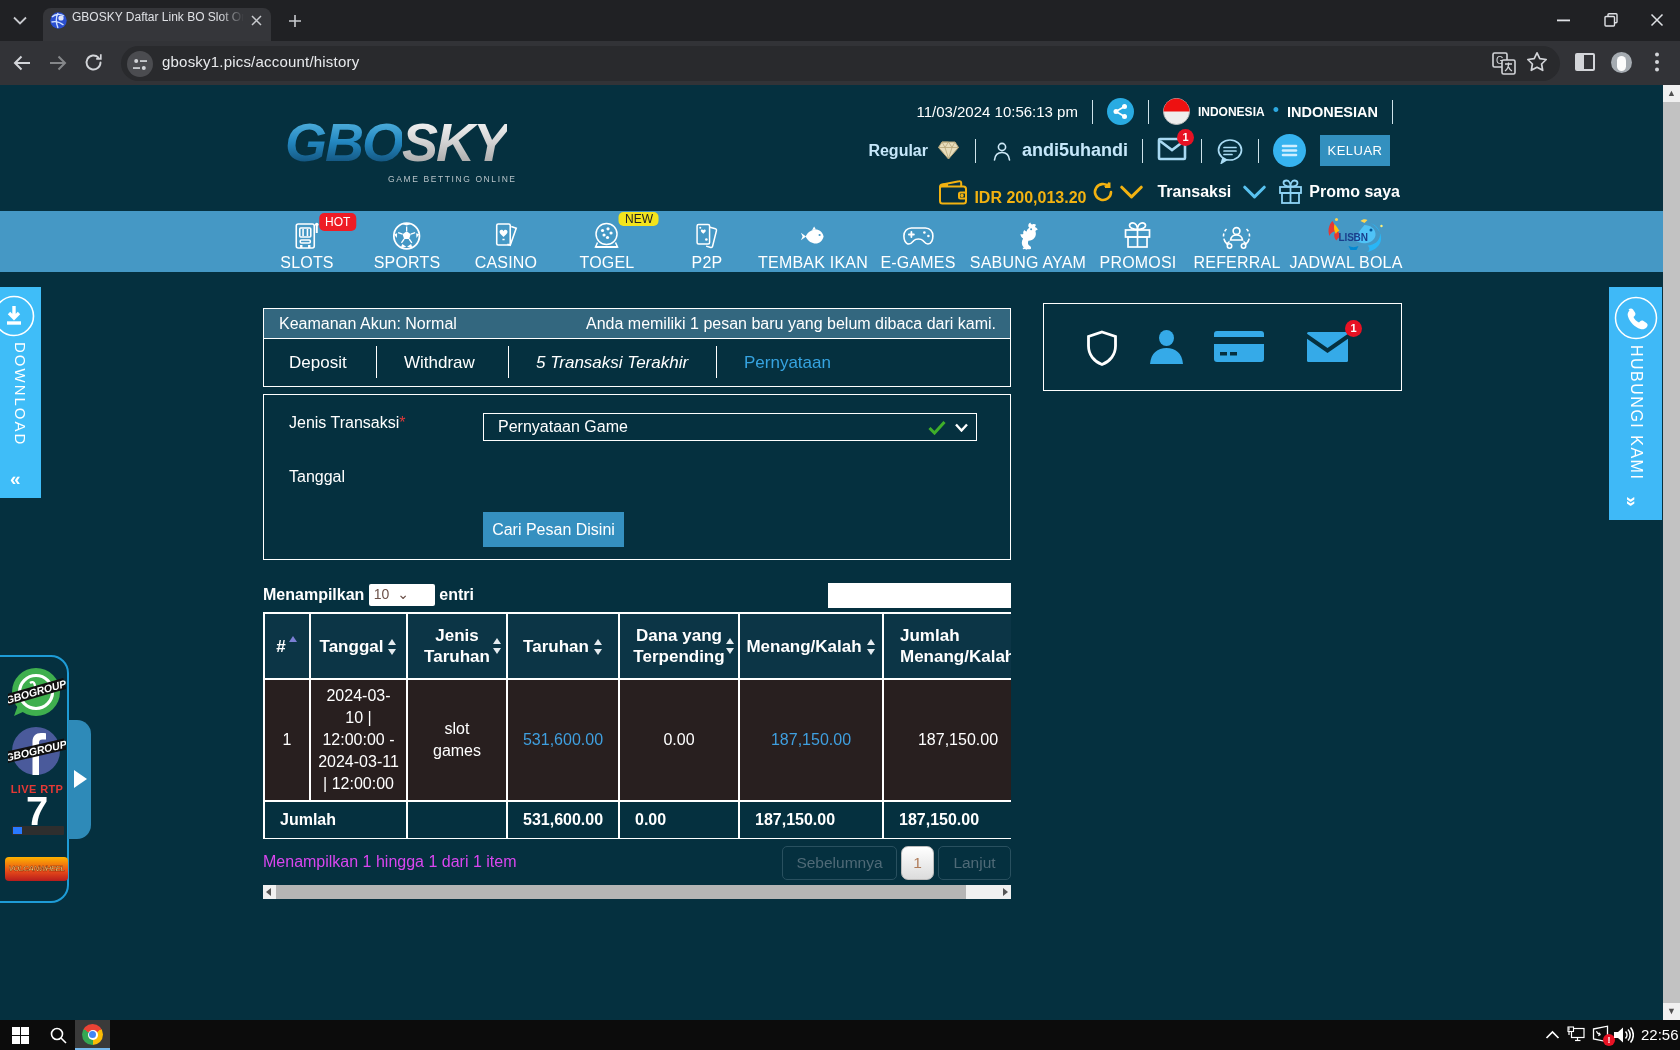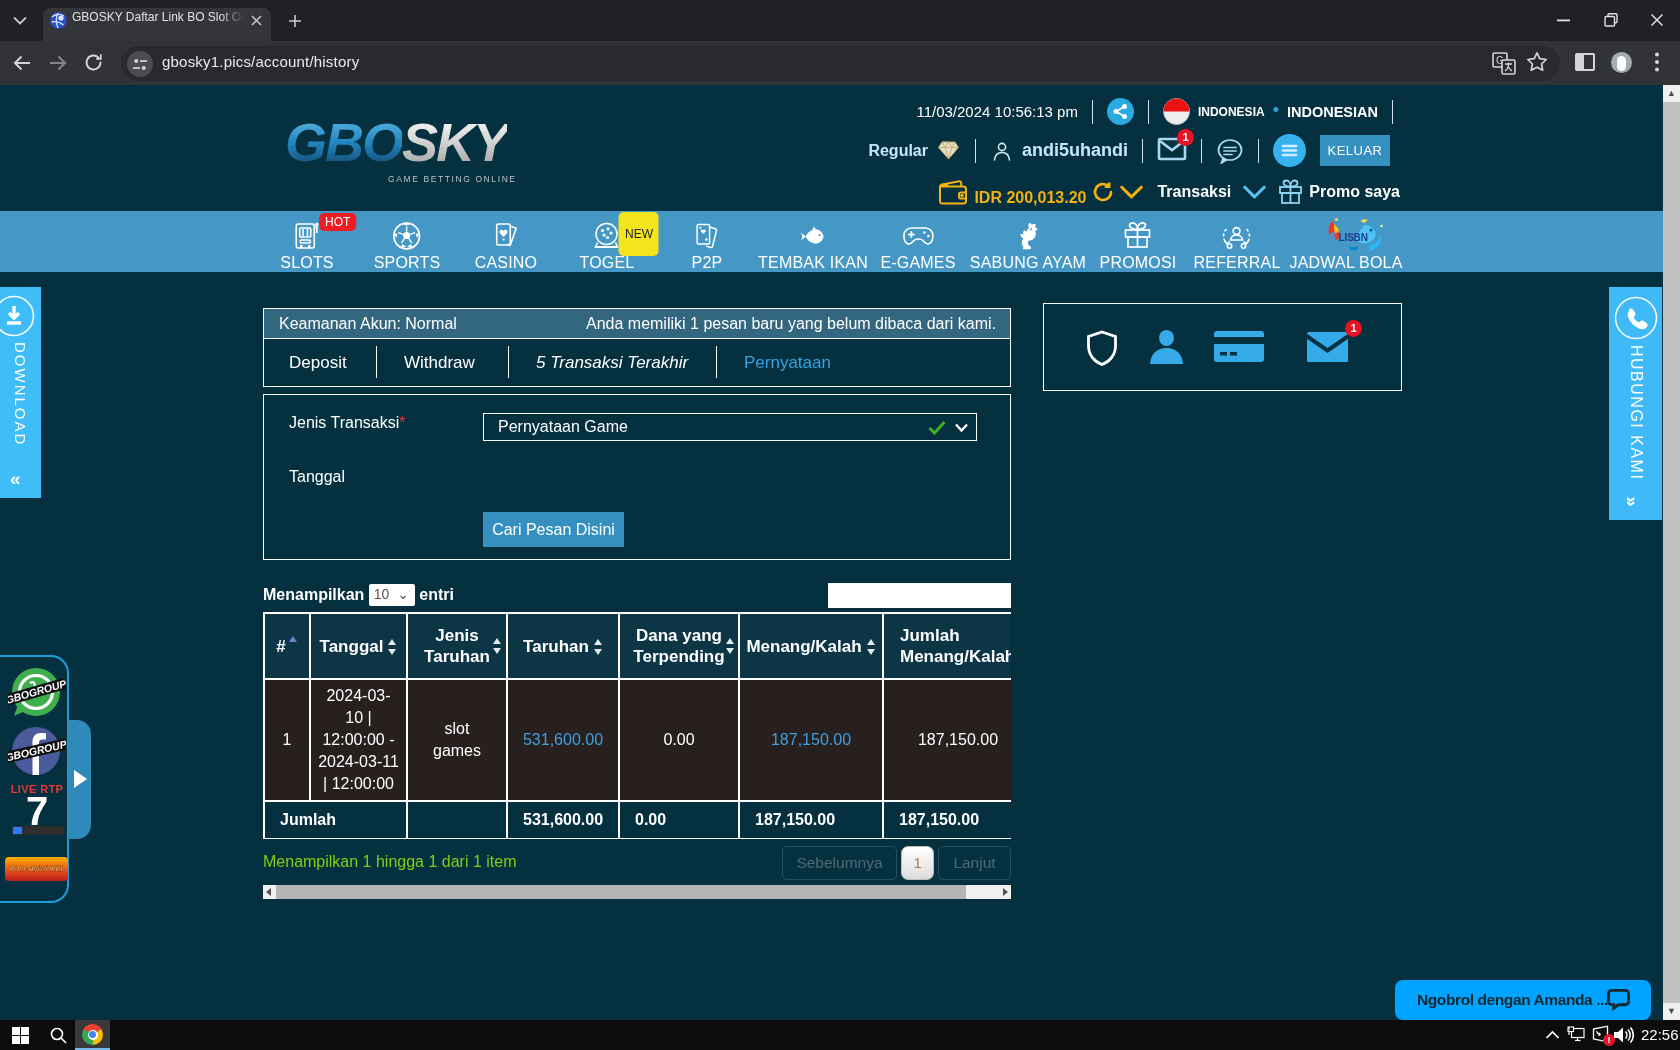--- a/index.html
+++ b/index.html
@@ -32,46 +32,46 @@
 #logo { position:absolute; left:285px; top:26px; width:220px; }
 #logo-gbo { font-size:54px; font-weight:bold; font-style:italic; letter-spacing:-2px; background:linear-gradient(180deg,#63c1ea 0%,#2387c0 50%,#0d3f63 100%); -webkit-background-clip:text; background-clip:text; color:transparent; }
 #logo-sky { font-size:54px; font-weight:bold; font-style:italic; letter-spacing:-2px; background:linear-gradient(180deg,#ffffff 0%,#d8d8d8 45%,#9a9a9a 100%); -webkit-background-clip:text; background-clip:text; color:transparent; }
 #logo-sub { font-size:8.5px; letter-spacing:1.6px; color:#b9c4c9; margin-top:1px; margin-left:103px; white-space:nowrap; }
 
 #mainnav { position:absolute; left:0; top:126px; width:1663px; height:61px; background:#4598c5; }
 .nav-item { position:absolute; top:8px; text-align:center; color:#fff; transform:translateX(-50%); }
 .nav-item .ico { height:33px; display:flex; align-items:center; justify-content:center; }
 .nav-item .lbl { font-size:16px; margin-top:2px; letter-spacing:.2px; white-space:nowrap; }
 .badge-hot { position:absolute; background:#ee1c25; color:#fff; font-size:12px; border-radius:5px; padding:2px 6px; }
-.badge-new { position:absolute; background:#f3e41d; color:#222; font-size:12px; border-radius:5px; padding:15px 6px; }
+.badge-new { position:absolute; background:#f3e41d; color:#222; font-size:12px; border-radius:5px; padding:0 6px; }
 #secbar { position:absolute; left:263px; top:223px; width:748px; height:31px; background:#33677f; border:1px solid #fff; color:#fff; font-size:16px; line-height:29px; }
 #tabsbox { position:absolute; left:263px; top:254px; width:748px; height:48px; border:1px solid #fff; border-top:none; color:#fff; font-size:17px; }
 .acct-tab { position:absolute; top:14px; }
 .tab-sep { position:absolute; top:7px; width:1px; height:32px; background:#fff; }
 #formbox { position:absolute; left:263px; top:309px; width:748px; height:166px; border:1px solid #fff; color:#fff; }
 .fld { position:absolute; left:219px; width:494px; height:28px; border:1px solid #fff; color:#fff; font-size:16px; line-height:26px; padding-left:14px; }
 #btn-cari { position:absolute; left:219px; top:117px; width:141px; height:35px; background:#3590c0; color:#fff; font-size:16px; text-align:center; line-height:35px; }
 
 
 #lenrow { position:absolute; left:263px; top:500px; color:#fff; font-size:16px; font-weight:bold; }
-#lensel { display:inline-block; width:46px; height:22px; background:#fff; color:#6b5048; font-weight:normal; font-size:14px; border-radius:2px; padding:2px 5px; position:relative; top:-1px; }
+#lensel { display:inline-block; width:66px; height:22px; background:#fff; color:#6b5048; font-weight:normal; font-size:14px; border-radius:2px; padding:2px 5px; position:relative; top:-1px; }
 #searchbox { position:absolute; left:828px; top:498px; width:183px; height:25px; background:#fff; }
 #dtwrap { position:absolute; left:263px; top:527px; width:748px; height:227px; overflow:hidden; }
 table#dt { width:769px; border-collapse:collapse; color:#fff; table-layout:fixed; }
 #dt th, #dt td { border:2px solid #fff; font-size:16px; text-align:center; }
 #dt thead th { background:#0c3546; font-weight:bold; font-size:17px; padding:11px 2px; line-height:21px; position:relative; }
 #dt tbody td { background:#281f1f; padding:5px 2px; line-height:22px; }
 #dt tfoot td { background:#05303f; font-weight:bold; padding:9px 2px 9px 15px; text-align:left; }
 .bluetxt { color:#3f9fdf; }
 .sp { display:inline-block; width:9px; height:16px; position:relative; vertical-align:middle; margin-left:5px; }
 .sp:before { content:""; position:absolute; left:0; top:0; border-left:4.5px solid transparent; border-right:4.5px solid transparent; border-bottom:6px solid #e4ebef; }
 .sp:after { content:""; position:absolute; left:0; bottom:0; border-left:4.5px solid transparent; border-right:4.5px solid transparent; border-top:6px solid #e4ebef; }
 .spu { display:inline-block; width:9px; height:16px; position:relative; vertical-align:top; margin-left:3px; }
 .spu:before { content:""; position:absolute; left:0; top:0; border-left:4.5px solid transparent; border-right:4.5px solid transparent; border-bottom:6px solid #7b7fd4; }
-#info { position:absolute; left:263px; top:768px; color:#84cc16; font-size:16px; }
+#info { position:absolute; left:263px; top:768px; color:#d946ef; font-size:16px; }
 .pagebtn { position:absolute; top:761px; height:34px; border:1px solid #29505f; border-radius:5px; color:#4f6a77; font-size:15.5px; text-align:center; }
 #hscroll { position:absolute; left:263px; top:800px; width:748px; height:14px; background:#f0f0f0; }
 
 
 #ribox { position:absolute; left:1043px; top:218px; width:359px; height:88px; border:1px solid #fff; }
 
 
 #dl-tab { position:absolute; left:0; top:202px; width:41px; height:211px; background:#3fbdf8; color:#fff; }
 #hk-tab { position:absolute; left:1609px; top:202px; width:53px; height:233px; background:#3fb9f7; color:#fff; }
 .vtext { writing-mode:vertical-rl; font-size:15px; letter-spacing:2px; }
@@ -556,25 +556,20 @@
     <div class="abs" style="left:40px;top:169px;width:52px;height:9px;background:#2e2e2e;border-radius:1px;">
         <div style="position:absolute;left:1px;top:1px;width:9px;height:7px;background:#2979ff;"></div>
       </div>
     <div class="abs" style="left:33px;top:200px;width:63px;height:24px;background:linear-gradient(180deg,#ffb300,#e64a19 60%,#b71c1c);border-radius:4px;text-align:center;overflow:hidden;"><span style="font-size:9px;font-weight:bold;font-style:italic;color:#ffe082;-webkit-text-stroke:.4px #7a2000;letter-spacing:-.6px;font-size:8px;">VOLCANWHEEL</span><div style="margin-top:-2px;"></div></div>
   </div>
   <div id="ltongue">
       <svg style="position:absolute;left:4px;top:49px;" width="16" height="20" viewBox="0 0 16 20">
         <path d="M2 1l13 9-13 9z" fill="#fff"></path>
       </svg>
     </div>
-  <div id="chatw"><span style="margin-left:22px;">Ngobrol dengan Amanda ...</span>
-    <svg style="position:absolute;right:20px;top:8px;" width="25" height="24" viewBox="0 0 26 25" fill="none">
-        <path d="M6 2.5h14A3.5 3.5 0 0 1 23.5 6v8a3.5 3.5 0 0 1-3.5 3.5h-7.2L8 21v-3.5H6A3.5 3.5 0 0 1 2.5 14V6A3.5 3.5 0 0 1 6 2.5z" stroke="#16282e" stroke-width="3"></path>
-      </svg>
-  </div>
 </div>
 <div id="vscroll">
     <div style="position:absolute;left:0;top:17px;width:17px;height:901px;background:#c2c2c2;"></div>
   </div>
 <div class="varrow" style="top:85px;">▲</div>
 <div class="varrow" style="top:1003px;">▼</div>
 
 <div id="taskbar">
   <svg class="abs" style="left:12px;top:7px;" width="17" height="17" viewBox="0 0 17 17" fill="#fff">
       <rect x="0" y="0" width="8" height="8"></rect>

